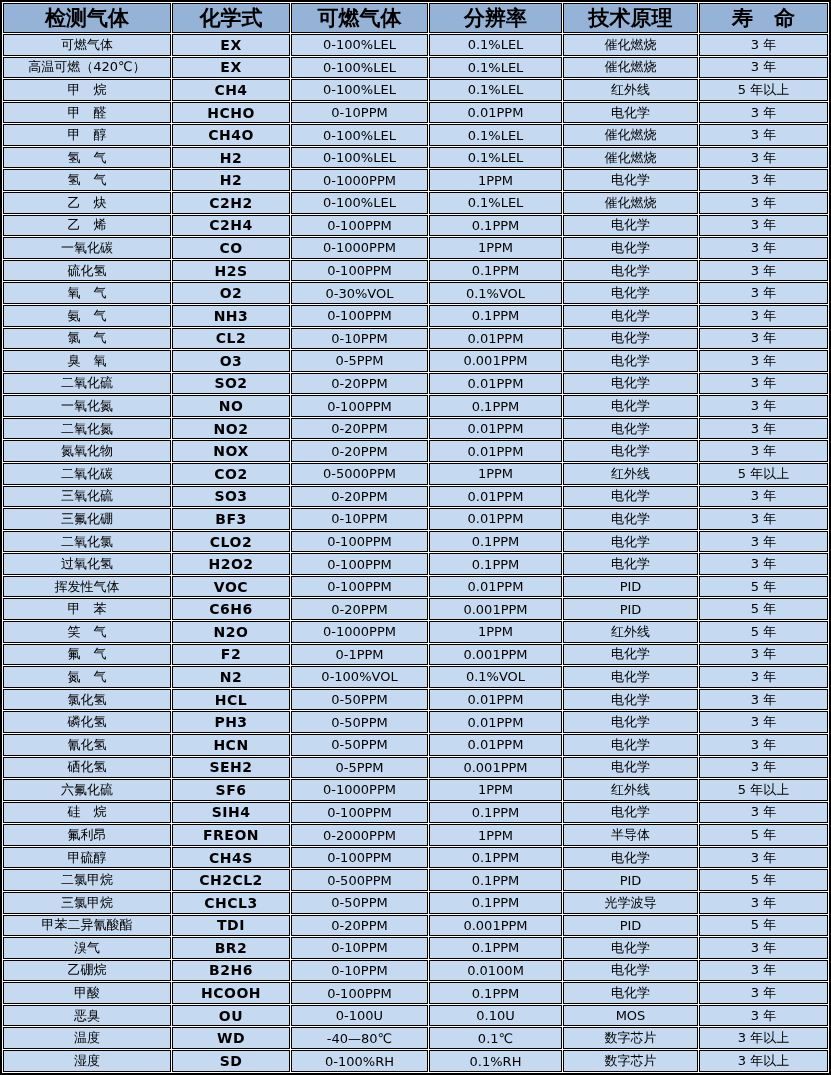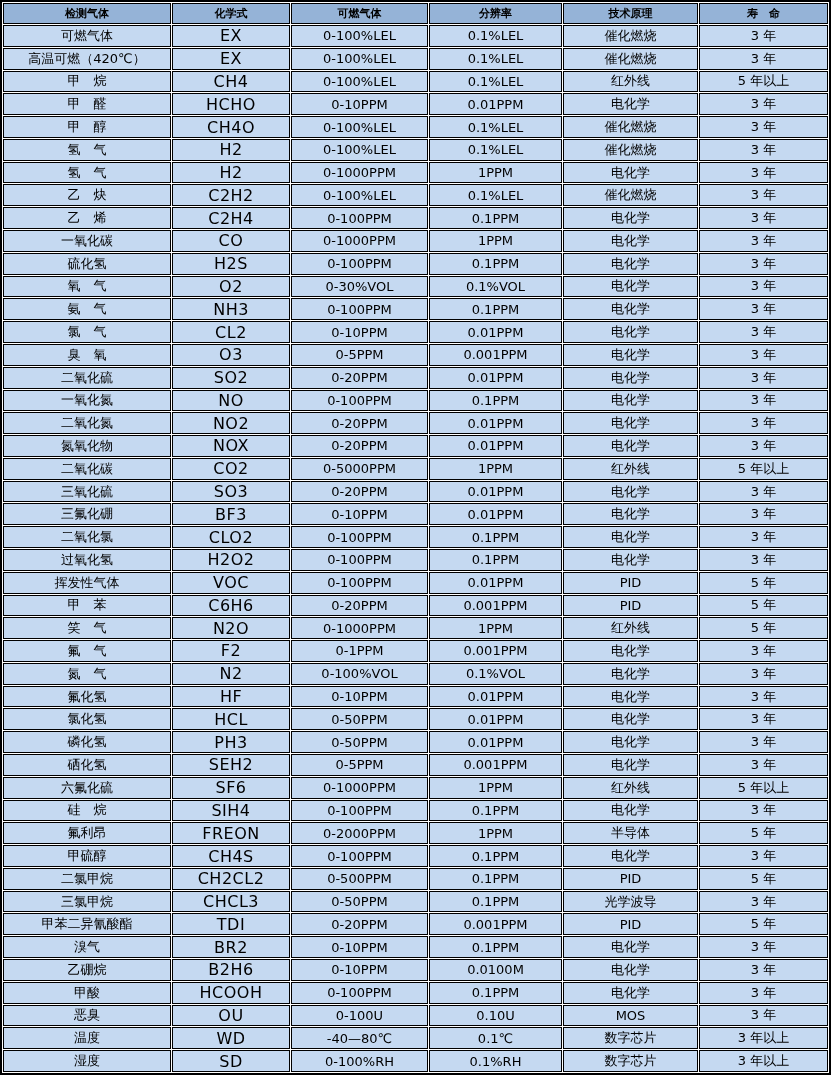--- a/index.html
+++ b/index.html
@@ -28,31 +28,31 @@
     border:1px solid var(--border);
     box-sizing:border-box;
     text-align:center;
     vertical-align:middle;
     padding:0 2px;
     overflow:hidden;
     white-space:nowrap;
   }
   th{
     background:var(--header-bg);
-    font-size:11px;
+    font-size:21px;
     font-weight:bold;
     height:21px;
     margin-top:16px;
   }
   td{
     background:var(--row-bg);
     font-size:13px;
     font-weight:normal;
   }
-  td.latin{font-size:16px;letter-spacing:0.5px;}
+  td.latin{font-size:14px;letter-spacing:0.5px;font-weight:bold;}
   
   col.c0{width:168px;}
   col.c1{width:118px;}
   col.c2{width:137px;}
   col.c3{width:133px;}
   col.c4{width:135px;}
   col.c5{width:129px;}
 </style>
 </head>
 <body>
@@ -303,38 +303,38 @@
       </tr>
       <tr>
         <td>氮　气</td>
         <td class="latin">N2</td>
         <td>0-100%VOL</td>
         <td>0.1%VOL</td>
         <td>电化学</td>
         <td>3 年</td>
       </tr>
       <tr>
-        <td>氟化氢</td>
-        <td class="latin">HF</td>
-        <td>0-10PPM</td>
-        <td>0.01PPM</td>
-        <td>电化学</td>
-        <td>3 年</td>
-      </tr>
-      <tr>
         <td>氯化氢</td>
         <td class="latin">HCL</td>
         <td>0-50PPM</td>
         <td>0.01PPM</td>
         <td>电化学</td>
         <td>3 年</td>
       </tr>
       <tr>
         <td>磷化氢</td>
         <td class="latin">PH3</td>
+        <td>0-50PPM</td>
+        <td>0.01PPM</td>
+        <td>电化学</td>
+        <td>3 年</td>
+      </tr>
+      <tr>
+        <td>氰化氢</td>
+        <td class="latin">HCN</td>
         <td>0-50PPM</td>
         <td>0.01PPM</td>
         <td>电化学</td>
         <td>3 年</td>
       </tr>
       <tr>
         <td>硒化氢</td>
         <td class="latin">SEH2</td>
         <td>0-5PPM</td>
         <td>0.001PPM</td>

